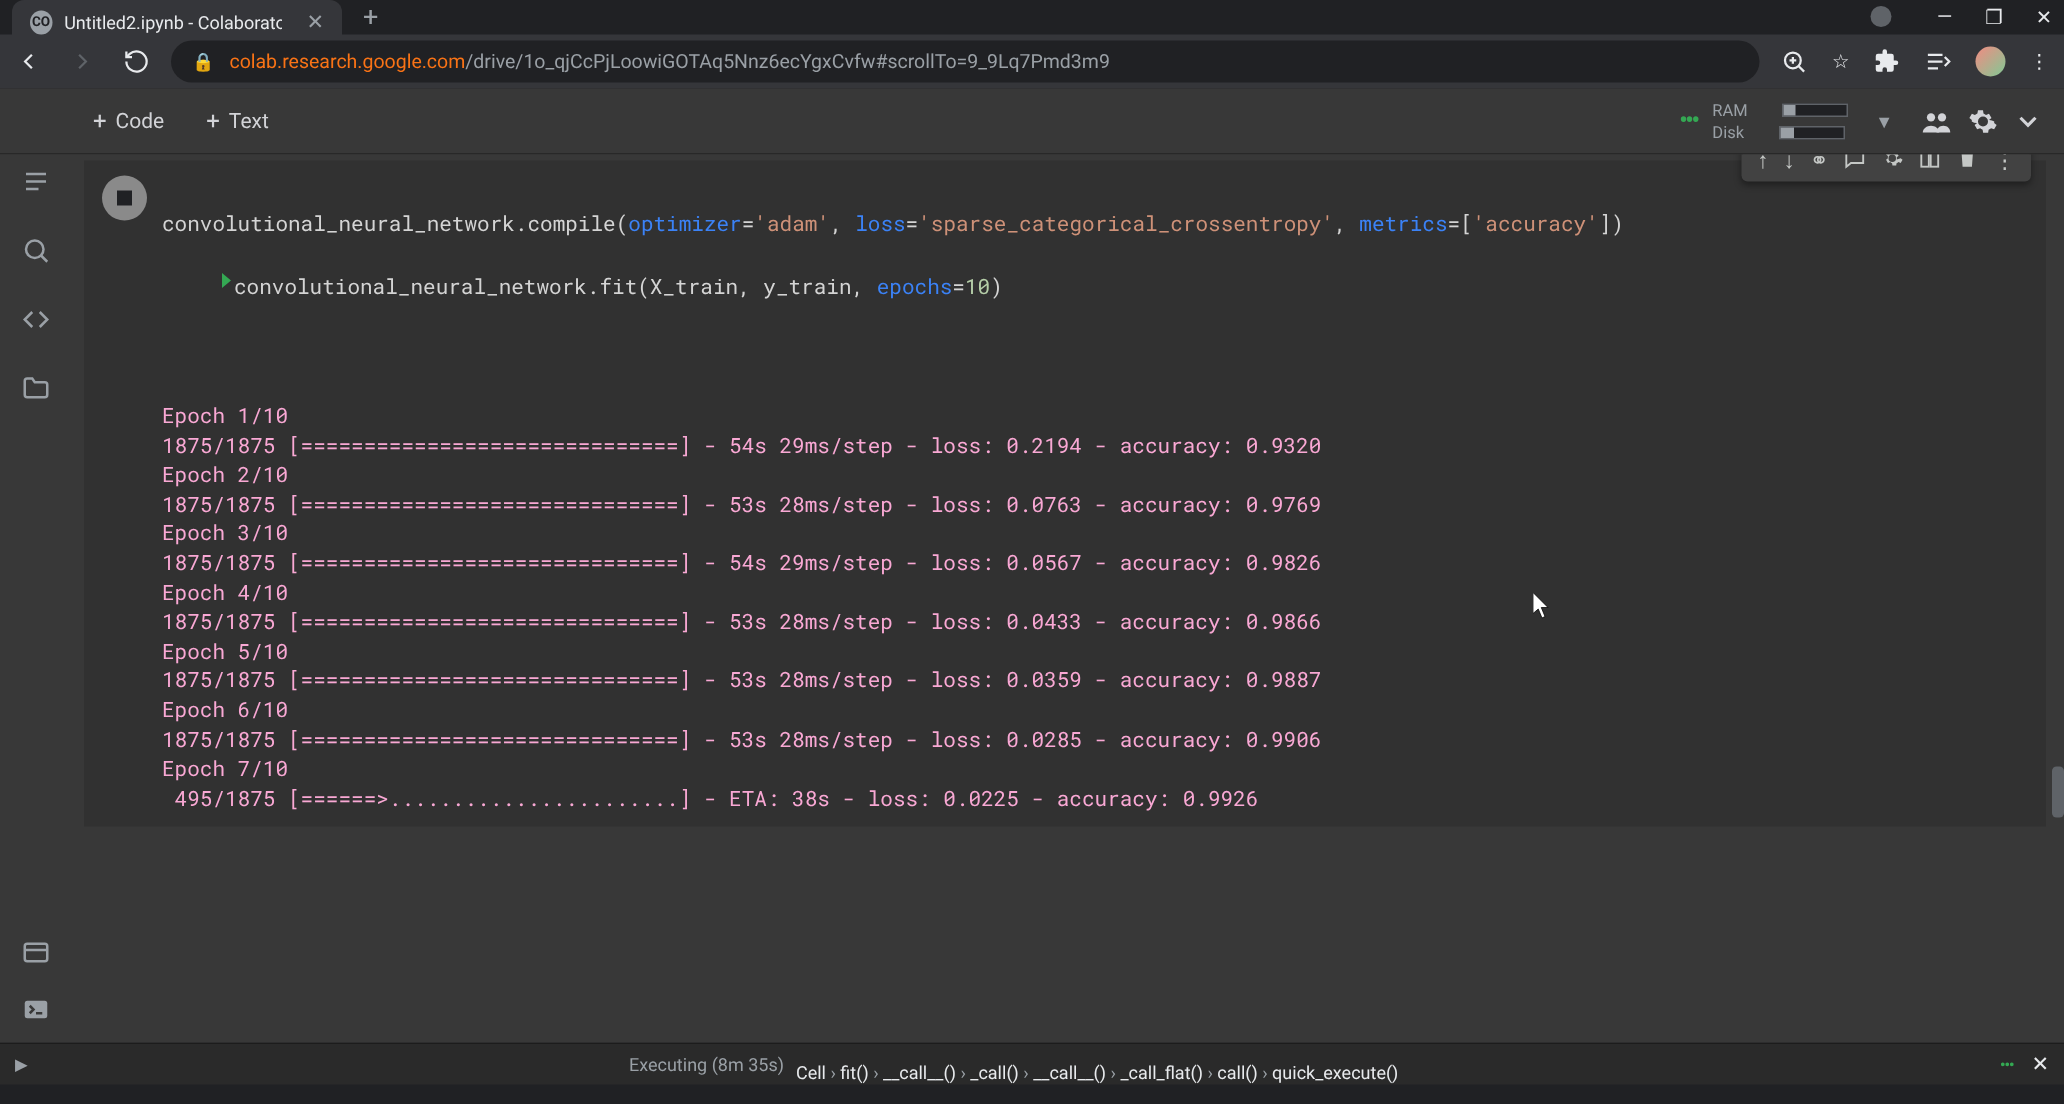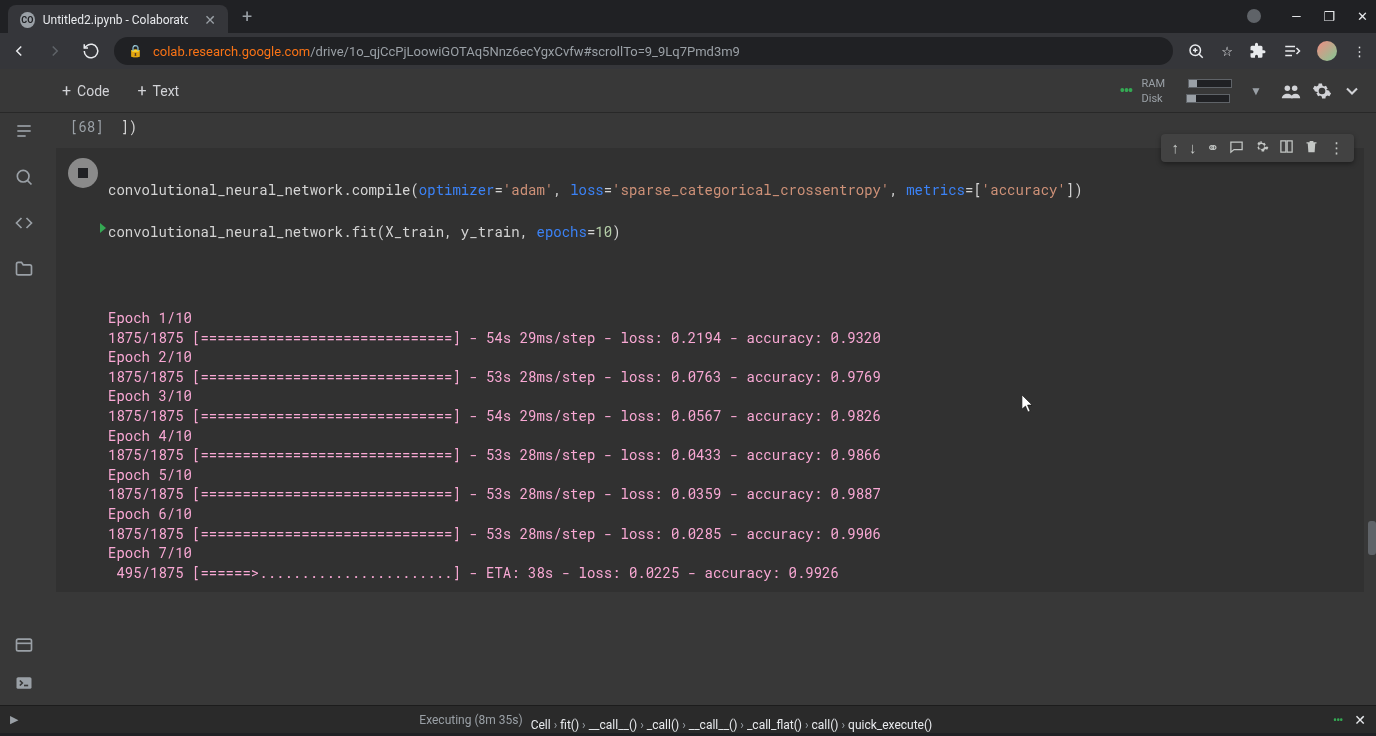--- a/index.html
+++ b/index.html
@@ -8,21 +8,21 @@
   background: #202124;
   color: #e8eaed;
   width: 1376px;
   height: 736px;
   overflow: hidden;
   font-size: 13px;
 }
 
 
 .titlebar {
-  height: 33px;
+  height: 23px;
   background: #202124;
   display: flex;
   align-items: center;
   padding: 0 8px;
 }
 .tab {
   background: #35363a;
   border-radius: 8px 8px 0 0;
   display: flex;
   align-items: center;
@@ -182,21 +182,21 @@
   white-space: pre;
   flex: 1;
   position: relative;
 }
 .code-line { display: block; }
 .tok-fn { color: #d4d4d4; }
 .tok-str { color: #ce9178; }
 .tok-op { color: #d4d4d4; }
 .tok-num { color: #b5cea8; }
 .tok-param { color: #3b82f6; }
-.code-cursor { position: relative; }
+.code-cursor { position: relative; margin-left: 48px; }
 .code-cursor::before { content: ""; position: absolute; left: -8px; top: 2px; width: 0; height: 0; border-top: 5px solid transparent; border-bottom: 5px solid transparent; border-left: 6px solid #34a853; }
 
 .output-block {
   font-family: "Roboto Mono", Consolas, monospace;
   font-size: 14px;
   line-height: 1.4;
   color: #f9a8d4;
   white-space: pre;
   padding: 18px 0 10px 52px;
 }
@@ -393,23 +393,20 @@
         <svg width="20" height="20" viewBox="0 0 24 24" fill="#9aa0a6">
             <rect x="3" y="5" width="18" height="14" rx="2" fill="#9aa0a6"></rect>
             <polyline points="7 9 10 12 7 15" fill="none" stroke="#383838" stroke-width="2"></polyline>
             <line x1="12" y1="15" x2="17" y2="15" stroke="#383838" stroke-width="2"></line>
           </svg>
       </span>
     </div>
   </div>
 
   <div class="notebook-area">
-    <div class="prev-cell">
-      <span class="exec-count">[68]</span>&nbsp;&nbsp;<span>])</span>
-    </div>
 
     <div class="cell">
       <div class="cell-toolbar">
         <span>↑</span>
         <span>↓</span>
         <span>⚭</span>
         <span>
           <svg width="15" height="15" viewBox="0 0 24 24" fill="none" stroke="#c4c7c5" stroke-width="2">
               <path d="M3 5h18v12H8l-5 4V5z"></path>
             </svg>

